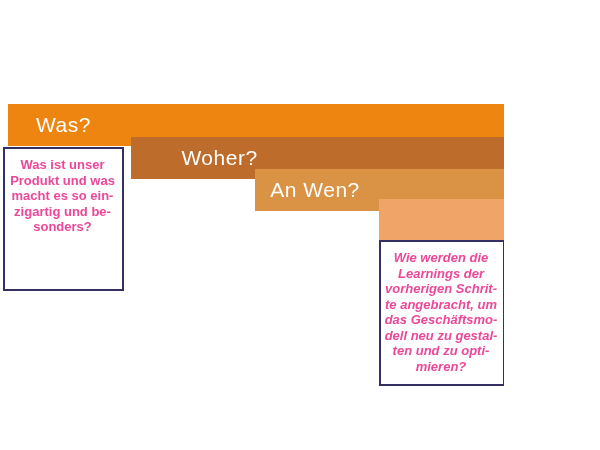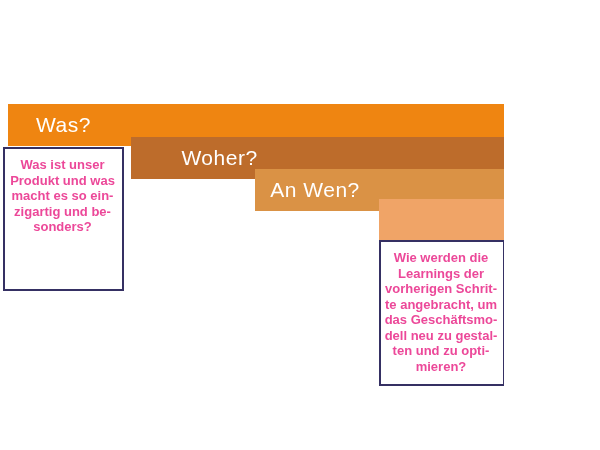--- a/index.html
+++ b/index.html
@@ -63,21 +63,21 @@
   .b2       { left: 131px; top: 178px; width: 121px; height: 142px; }
   
   .a3-shaft { left: 255px; top: 169px; width: 250px; }
   .a3-head  { top: 131px; }
   .l3       { left: 253px; top: 175px; width: 124px; }
   .b3       { left: 253px; top: 208px; width: 124px; height: 149px; }
   
   .a4-shaft { left: 379px; top: 199px; width: 126px; }
   .a4-head  { top: 161px; }
   .l4       { left: 379px; top: 205px; width: 126px; }
-  .b4       { left: 379px; top: 240px; width: 126px; height: 146px; }
+  .b4       { left: 379px; top: 240px; width: 126px; height: 146px; font-style: italic; }
 </style>
 </head>
 <body>
 
 <div class="canvas">
 
   <div class="shaft a1-shaft" style="background-color: rgb(239, 133, 17);"></div>
   <div class="head  a1-head" style="background-color: rgb(239, 133, 17);"></div>
 
   <div class="shaft a2-shaft" style="background-color: rgb(189, 108, 43);"></div>

